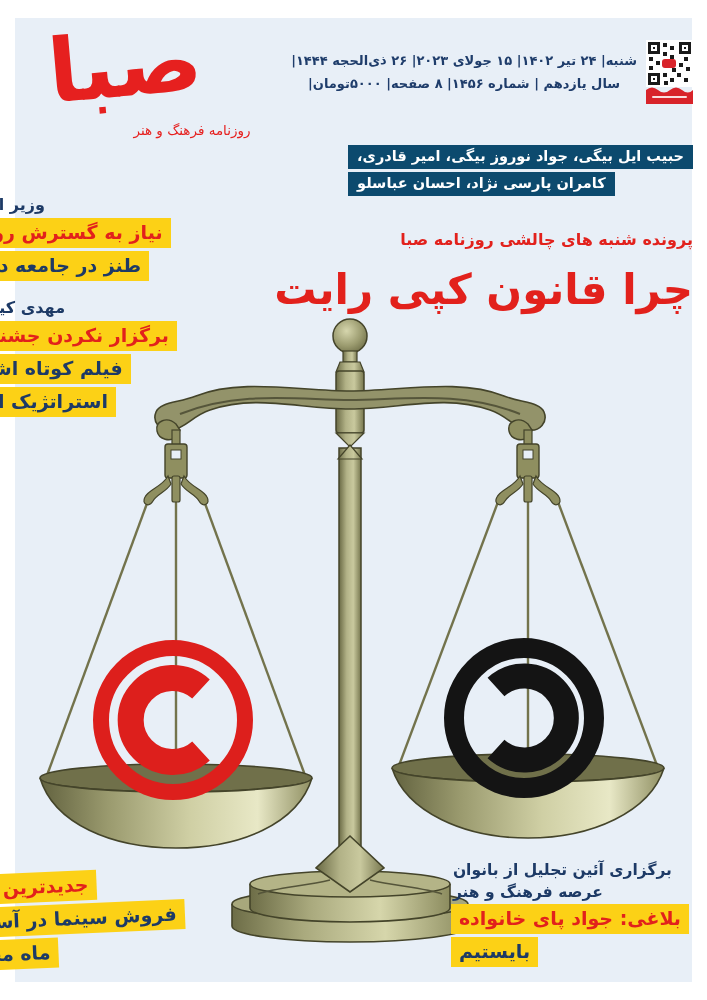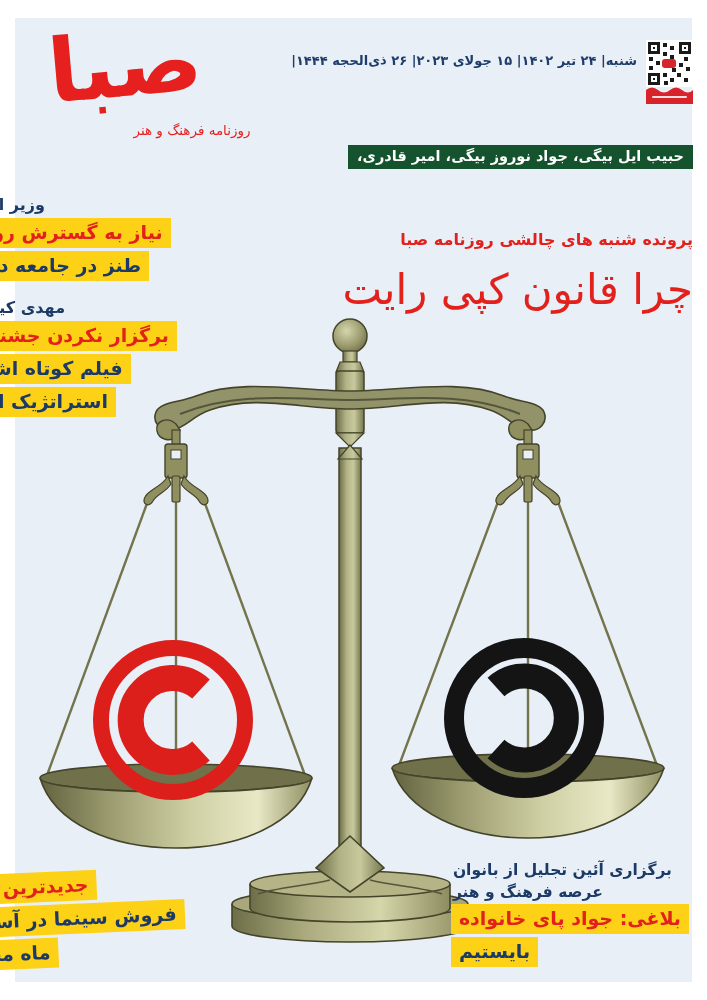--- a/index.html
+++ b/index.html
@@ -14,28 +14,28 @@
   .tagline{position:absolute;left:112px;top:122px;width:160px;text-align:center;
         color:#e6201f;font-weight:normal;font-size:13.5px;}
   .issue-info{position:absolute;right:70px;top:50px;direction:rtl;text-align:center;
         color:#1f3d6b;font-weight:bold;font-size:13px;line-height:1.75;}
   .qr{position:absolute;right:14px;top:40px;width:47px;height:64px;}
   .qr svg{display:block;}
 
   
   .strips{position:absolute;right:14px;top:145px;display:flex;flex-direction:column;
         align-items:flex-end;gap:3px;direction:rtl;}
-  .strip{background:#14532d;color:#ffffff;font-weight:bold;font-size:14.5px;
+  .strip{background:#0c4a6e;color:#ffffff;font-weight:bold;font-size:14.5px;
         padding:3px 9px 5px 9px;white-space:nowrap;}
 
   
   .kicker-red{position:absolute;right:14px;top:230px;direction:rtl;color:#e2211c;
         font-weight:bold;font-size:16px;white-space:nowrap;}
   .headline{position:absolute;right:14px;top:262px;direction:rtl;text-align:center;
-        color:#e2211c;font-weight:normal;font-size:42px;line-height:1.33;white-space:nowrap;}
+        color:#e2211c;font-weight:bold;font-size:42px;line-height:1.33;white-space:nowrap;}
 
   
   .stack{display:flex;flex-direction:column;align-items:flex-end;direction:rtl;}
   .stack .gap{height:12px;}
   .k-navy{color:#1d3a66;font-weight:bold;font-size:16px;padding:2px 2px 4px 2px;white-space:nowrap;}
   .hl{background:#fcd116;font-weight:bold;font-size:19px;padding:3px 8px 5px 8px;
       margin-bottom:3px;white-space:nowrap;}
   .hl.red{color:#e2211c;}
   .hl.navy{color:#1d3a66;}
   .plain{color:#1d3a66;font-weight:bold;font-size:15.5px;padding:1px 2px 3px 2px;white-space:nowrap;}
@@ -146,20 +146,21 @@
       <path d="M330,880 C305,886 275,888 258,894" fill="none" stroke="#55553a" stroke-width="1.6"></path>
       <path d="M370,880 C395,886 425,888 442,894" fill="none" stroke="#55553a" stroke-width="1.6"></path>
     </g>
   </svg>
 
   <div class="logo">صبا</div>
   <div class="tagline">روزنامه فرهنگ و هنر</div>
 
   <div class="issue-info">
     <div>شنبه| ۲۴ تیر ۱۴۰۲| ۱۵ جولای ۲۰۲۳| ۲۶ ذی‌الحجه ۱۴۴۴|</div>
+    <div>سال یازدهم | شماره ۱۴۵۶| ۸ صفحه| ۵۰۰۰تومان|</div>
   </div>
 
   <div class="qr">
     <svg width="47" height="64" viewBox="0 0 47 64">
       <rect x="0" y="0" width="47" height="47" fill="#ffffff"></rect>
       <g fill="#1a1a1a">
         <rect x="2" y="2" width="12" height="12"></rect>
           <rect x="33" y="2" width="12" height="12"></rect>
         <rect x="2" y="33" width="12" height="12"></rect>
         <rect x="17" y="3" width="4" height="4"></rect>
@@ -190,20 +191,21 @@
           <rect x="7" y="38" width="2" height="2"></rect>
         </g>
       <rect x="16" y="19" width="14" height="9" rx="3" fill="#d8232a"></rect>
       <path d="M0,50 Q6,45 12,50 Q18,55 24,50 Q30,45 36,50 Q42,55 47,50 L47,64 L0,64 Z" fill="#d8232a"></path>
       <rect x="6" y="56" width="35" height="2" rx="1" fill="#ffffff" opacity="0.85"></rect>
     </svg>
   </div>
 
   <div class="strips">
     <div class="strip">حبیب ایل بیگی، جواد نوروز بیگی، امیر قادری،</div>
+    <div class="strip">کامران پارسی نژاد، احسان عباسلو</div>
   </div>
 
   <div class="kicker-red">پرونده شنبه های چالشی روزنامه صبا</div>
   <div class="headline">
     <div>چرا قانون کپی رایت</div>
   </div>
 
   <div class="left-stories stack">
     <div class="k-navy">وزیر ارشاد:</div>
     <div class="hl red">نیاز به گسترش روحیه</div>

